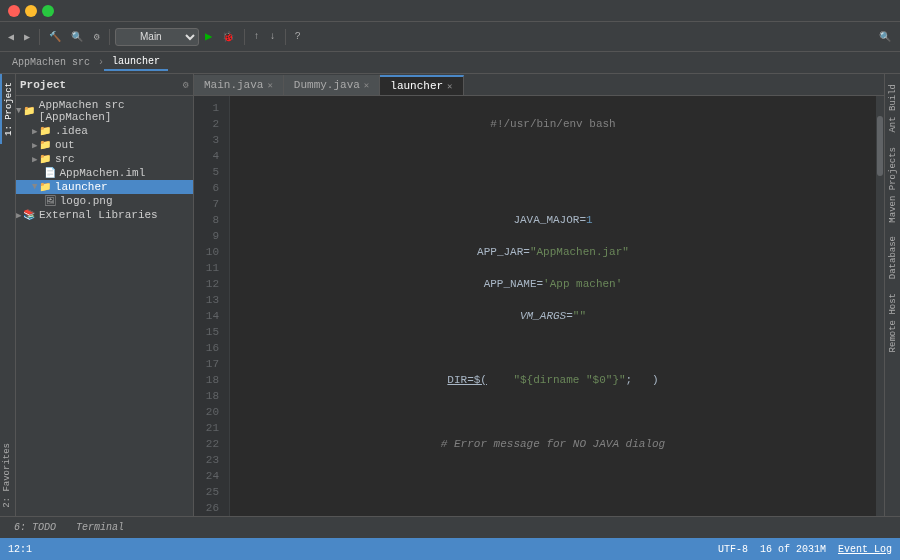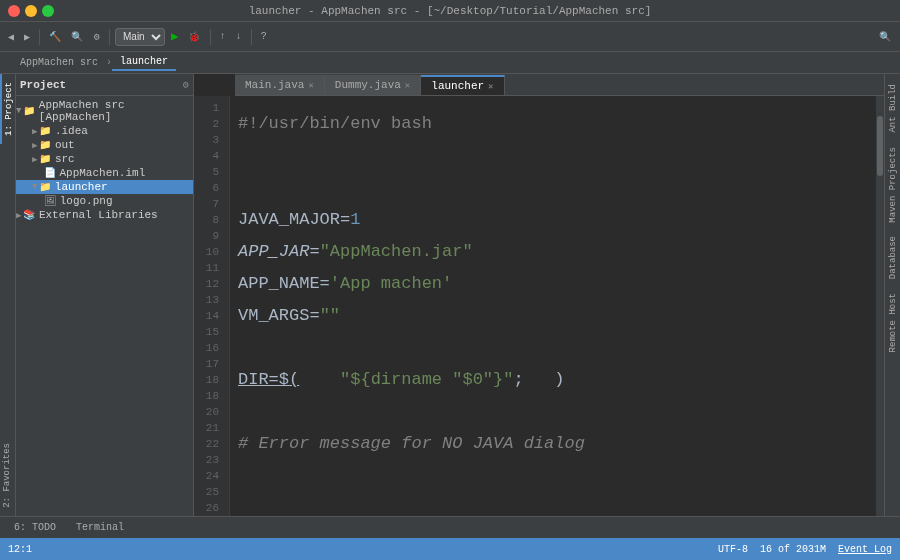--- a/index.html
+++ b/index.html
@@ -64,33 +64,33 @@
       width: 1px;
       height: 16px;
       background: #555;
       margin: 0 3px;
     }
     .toolbar-dropdown {
       background: #4c5052;
       color: #ddd;
       border: 1px solid #666;
       border-radius: 3px;
-      padding: 1px 3px;
+      padding: 1px 20px;
       font-size: 10px;
       cursor: pointer;
       height: 18px;
     }
 
     
     .nav-tabs {
       height: 22px;
       background: #3c3f41;
       display: flex;
       align-items: center;
-      padding: 0 12px;
+      padding: 0 4px;
       border-bottom: 1px solid #555;
     }
     .nav-tab {
       color: #aaa;
       font-size: 10px;
       padding: 2px 8px;
       cursor: pointer;
     }
     .nav-tab.active { color: #fff; border-bottom: 2px solid #4a88c7; }
 
@@ -141,21 +141,20 @@
     .tree-item.selected { background: #4a88c7; color: #fff; }
     .tree-arrow { color: #888; margin-right: 2px; font-size: 9px; }
 
     
     .editor-tabs {
       height: 22px;
       background: #3c3f41;
       display: flex;
       align-items: flex-end;
       border-bottom: 1px solid #555;
-      margin-left: 41px;
     }
     .editor-tab {
       height: 20px;
       padding: 2px 10px;
       background: #4c5052;
       color: #aaa;
       font-size: 11px;
       cursor: pointer;
       border-right: 1px solid #555;
       display: flex;
@@ -192,22 +191,23 @@
       user-select: none;
       border-right: 1px solid #3c3f41;
     }
     .line-number { height: 16px; padding-right: 6px; }
     .code-content {
       flex: 1;
       padding: 4px 8px;
       overflow: hidden;
       line-height: 16px;
       color: #a9b7c6;
-      font-size: 17px;
+      font-size: 11px;
       white-space: pre;
+      text-align: center;
     }
     .code-line { height: 16px; display: block; }
     .str { color: #6a8759; }
     .comment { color: #808080; font-style: italic; }
     .special { color: #9876aa; }
     .num { color: #6897bb; }
 
     
     .right-sidebar {
       width: 16px;
@@ -241,20 +241,21 @@
       gap: 8px;
     }
     .bottom-tab {
       color: #aaa;
       font-size: 10px;
       padding: 2px 6px;
       cursor: pointer;
       display: flex;
       align-items: center;
       gap: 3px;
+      font-style: italic;
     }
     .status-bar {
       height: 22px;
       background: #4a88c7;
       display: flex;
       align-items: center;
       padding: 0 8px;
       color: #fff;
       font-size: 10px;
       gap: 24px;
@@ -298,21 +299,20 @@
   </style>
 </head>
 <body>
 
 <div class="titlebar">
   <div class="traffic-lights">
     <div class="traffic-light tl-red"></div>
     <div class="traffic-light tl-yellow"></div>
     <div class="traffic-light tl-green"></div>
   </div>
-  <span class="titlebar-title">launcher - AppMachen src - [~/Desktop/Tutorial/AppMachen src]</span>
 </div>
 
 <div class="toolbar">
   <div class="toolbar-btn">◀</div>
   <div class="toolbar-btn">▶</div>
   <div class="toolbar-separator"></div>
   <div class="toolbar-btn">🔨</div>
   <div class="toolbar-btn">🔍</div>
   <div class="toolbar-btn">⚙</div>
   <div class="toolbar-separator"></div>
@@ -443,23 +443,23 @@
         <div class="line-number">24</div>
         <div class="line-number">25</div>
         <div class="line-number">26</div>
 
       </div>
       <div class="code-content">
 <span class="code-line"><span style="color:#808080;">#!/usr/bin/env bash</span></span>
 <span class="code-line"> </span>
 <span class="code-line"> </span>
 <span class="code-line"><span style="color:#a9b7c6;">JAVA_MAJOR=</span><span class="num">1</span></span>
-<span class="code-line"><span style="color:#a9b7c6;font-style:italic;">APP_JAR=</span><span class="str">"AppMachen.jar"</span></span>
+<span class="code-line"><span style="color:#a9b7c6;">APP_JAR=</span><span class="str">"AppMachen.jar"</span></span>
 <span class="code-line"><span style="color:#a9b7c6;">APP_NAME=</span><span class="str">'App machen'</span></span>
-<span class="code-line"><span style="color:#a9b7c6;">VM_ARGS=</span><span class="str">""</span></span>
+<span class="code-line"><span style="color:#a9b7c6;font-style:italic;">VM_ARGS=</span><span class="str">""</span></span>
 <span class="code-line"> </span>
 <span class="code-line"><span style="color:#a9b7c6;text-decoration:underline;">DIR=$(</span><span class="special">   </span><span class="str"> "${dirname "$0"}"</span><span style="color:#a9b7c6;">;</span><span class="special">   </span><span style="color:#a9b7c6;">)</span></span>
 <span class="code-line"> </span>
 <span class="code-line"><span class="comment"># Error message for NO JAVA dialog</span></span>
 
 
 
 
 
 

